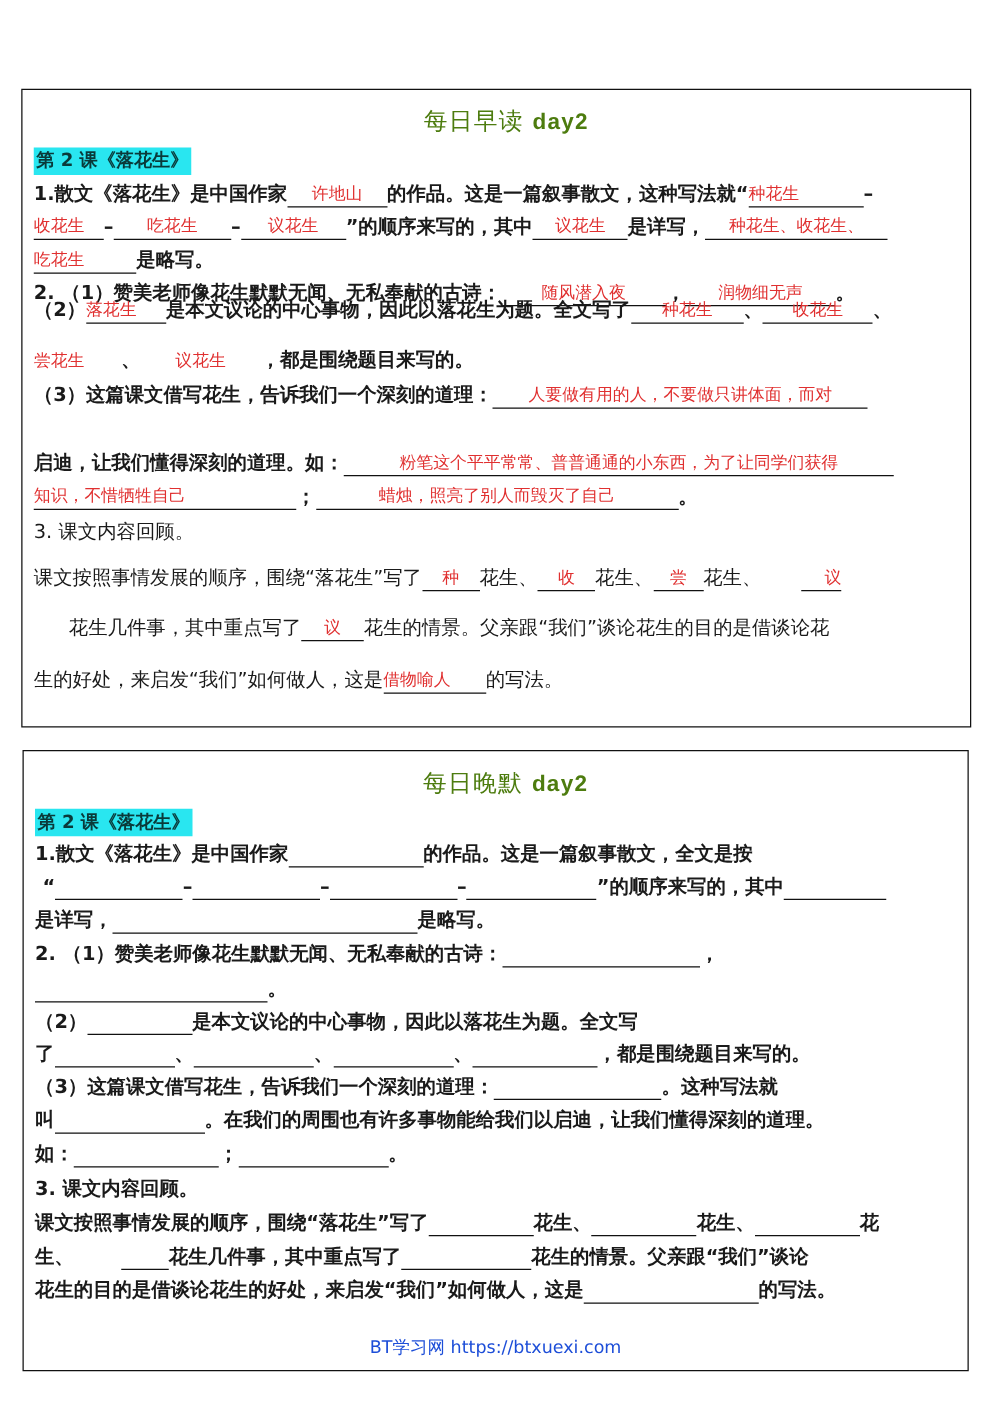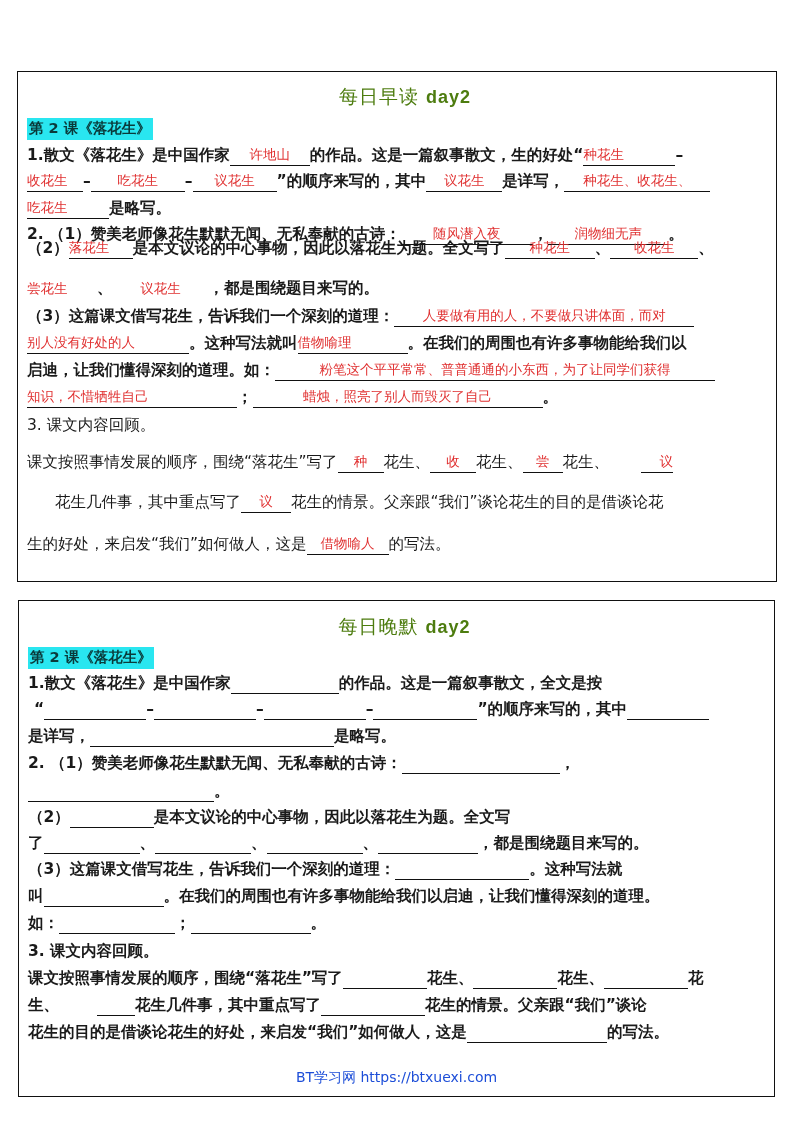--- a/index.html
+++ b/index.html
@@ -41,60 +41,57 @@
 <body>
 
 <div class="card" id="card1">
   <div class="title" style="top:12px;">
     <span>每日早读</span>
     <span class="en">day2</span>
   </div>
   <div class="lesson" style="top:46px;">第 2 课《落花生》</div>
 
   <div class="line" style="top:73px;">
-    <span>1.散文《落花生》是中国作家</span><span class="blank" style="width:80px;"><span class="ans">许地山</span></span><span>的作品。这是一篇叙事散文，生的好处“</span><span class="blank" style="width:92px;text-align:left;"><span class="ans">种花生</span></span><span>–</span>
+    <span>1.散文《落花生》是中国作家</span><span class="blank" style="width:80px;"><span class="ans">许地山</span></span><span>的作品。这是一篇叙事散文，这种写法就“</span><span class="blank" style="width:92px;text-align:left;"><span class="ans">种花生</span></span><span>–</span>
   </div>
   <div class="line" style="top:99px;">
     <span class="blank" style="width:56px;text-align:left;"><span class="ans">收花生</span></span><span>–</span><span class="blank" style="width:94px;"><span class="ans">吃花生</span></span><span>–</span><span class="blank" style="width:84px;"><span class="ans">议花生</span></span><span>”的顺序来写的，其中</span><span class="blank" style="width:76px;"><span class="ans">议花生</span></span><span>是详写，</span><span class="blank" style="width:146px;"><span class="ans">种花生、收花生、</span></span>
   </div>
   <div class="line" style="top:126px;">
     <span class="blank" style="width:82px;text-align:left;"><span class="ans">吃花生</span></span><span>是略写。</span>
   </div>
 
   <div class="line" style="top:152px;">
     <span>2. （1）赞美老师像花生默默无闻、无私奉献的古诗：</span><span class="blank" style="width:132px;"><span class="ans">随风潜入夜</span></span><span>，</span><span class="blank" style="width:120px;"><span class="ans">润物细无声</span></span><span>。</span>
   </div>
   <div class="line" style="top:166px;">
     <span>（2）</span><span class="blank" style="width:64px;text-align:left;"><span class="ans">落花生</span></span><span>是本文议论的中心事物，因此以落花生为题。全文写了</span><span class="blank" style="width:90px;"><span class="ans">种花生</span></span><span>、</span><span class="blank" style="width:88px;"><span class="ans">收花生</span></span><span>、</span>
   </div>
   <div class="line" style="top:206px;">
     <span class="blank" style="width:70px;text-align:left;border-bottom:none;"><span class="ans">尝花生</span></span><span>、</span><span class="blank" style="width:96px;border-bottom:none;"><span class="ans">议花生</span></span><span>，都是围绕题目来写的。</span>
   </div>
   <div class="line" style="top:234px;">
     <span>（3）这篇课文借写花生，告诉我们一个深刻的道理：</span><span class="blank" style="width:300px;"><span class="ans">人要做有用的人，不要做只讲体面，而对</span></span>
   </div>
-  <div class="line" style="top:261px;">
-    <span class="blank" style="width:162px;text-align:left;"><span class="ans">别人没有好处的人</span></span><span>。这种写法就叫</span><span class="blank" style="width:110px;text-align:left;"><span class="ans">借物喻理</span></span><span>。在我们的周围也有许多事物能给我们以</span>
-  </div>
   <div class="line" style="top:288px;">
     <span>启迪，让我们懂得深刻的道理。如：</span><span class="blank" style="width:440px;"><span class="ans">粉笔这个平平常常、普普通通的小东西，为了让同学们获得</span></span>
   </div>
   <div class="line" style="top:315px;">
     <span class="blank" style="width:210px;text-align:left;"><span class="ans">知识，不惜牺牲自己</span></span><span>；</span><span class="blank" style="width:290px;"><span class="ans">蜡烛，照亮了别人而毁灭了自己</span></span><span>。</span>
   </div>
 
   <div class="line norm" style="top:343px;">3. 课文内容回顾。</div>
   <div class="line norm" style="top:380px;">
     <span>课文按照事情发展的顺序，围绕“落花生”写了</span><span class="blank" style="width:46px;"><span class="ans">种</span></span><span>花生、</span><span class="blank" style="width:46px;"><span class="ans">收</span></span><span>花生、</span><span class="blank" style="width:40px;"><span class="ans">尝</span></span><span>花生、</span><span style="display:inline-block;width:32px;"></span><span class="blank" style="width:32px;text-align:right;"><span class="ans">议</span></span>
   </div>
   <div class="line norm" style="top:420px;margin-left:28px;">
     <span>花生几件事，其中重点写了</span><span class="blank" style="width:50px;"><span class="ans">议</span></span><span>花生的情景。父亲跟“我们”谈论花生的目的是借谈论花</span>
   </div>
   <div class="line norm" style="top:462px;">
-    <span>生的好处，来启发“我们”如何做人，这是</span><span class="blank" style="width:82px;text-align:center;"><span class="ans">借物喻人</span></span><span>的写法。</span>
+    <span>生的好处，来启发“我们”如何做人，这是</span><span class="blank" style="width:82px;text-align:left;"><span class="ans">借物喻人</span></span><span>的写法。</span>
   </div>
 </div>
 
 <div class="card" id="card2">
   <div class="title" style="top:13px;">
     <span>每日晚默</span>
     <span class="en">day2</span>
   </div>
   <div class="lesson" style="top:46px;">第 2 课《落花生》</div>
 

